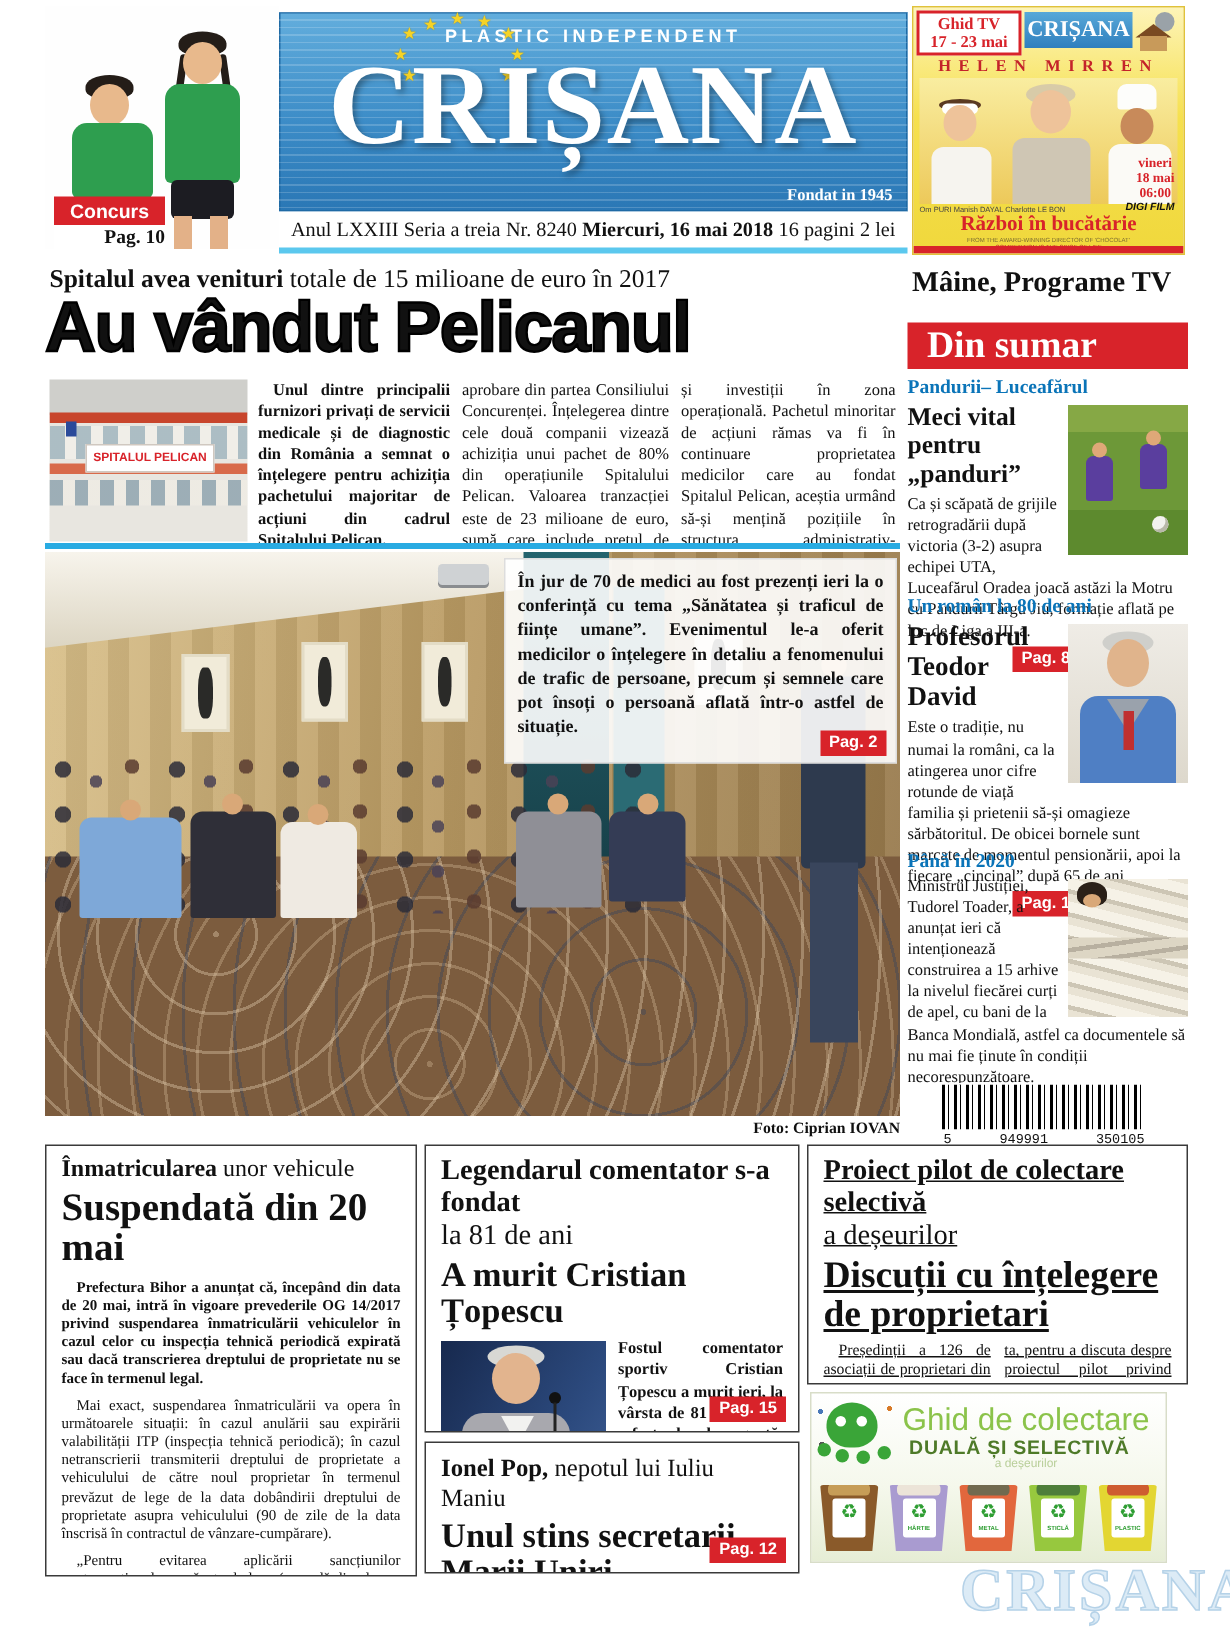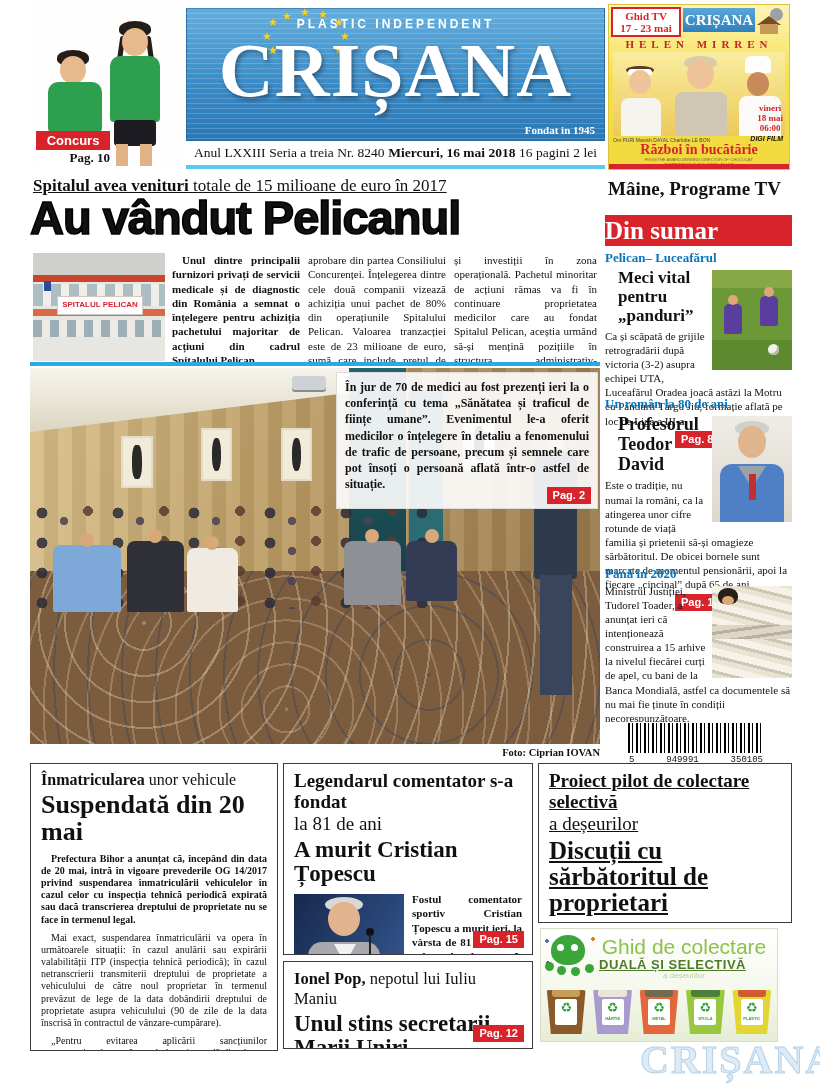--- a/index.html
+++ b/index.html
@@ -76,21 +76,21 @@
   .tv-channel{position:absolute;right:6px;top:130px;font:italic bold 7px "Liberation Sans",sans-serif;color:#111;}
   .tv-movie-title{position:absolute;top:137px;left:0;right:0;text-align:center;color:#d8232a;
     font:bold 14px "Liberation Serif",serif;}
   .tv-tag-top{position:absolute;top:152px;left:0;right:0;text-align:center;font:4px "Liberation Sans",sans-serif;color:#7a6a30;}
   .tv-tag-bottom{position:absolute;top:157px;left:0;right:0;text-align:center;font:4px "Liberation Sans",sans-serif;color:#c4232a;}
   .tv-red-band{position:absolute;bottom:0;left:0;right:0;height:5px;background:#d8232a;}
 
   .tomorrow{left:608px;top:178px;width:184px;font:bold 19px "Liberation Serif",serif;}
 
   
-  .lead-kicker{left:33px;top:176px;width:560px;font:17px "Liberation Serif",serif;text-decoration:underline;}
+  .lead-kicker{left:33px;top:176px;width:560px;font:17px "Liberation Serif",serif;}
   .lead-kicker b{font-weight:bold;}
   .lead-headline{left:30px;top:193px;width:578px;font-family:"Liberation Sans",sans-serif;font-weight:bold;
     font-size:47px;line-height:1.05;letter-spacing:-1px;-webkit-text-stroke:1.6px #000;}
   .hospital-photo{left:33px;top:253px;width:132px;height:108px;background:linear-gradient(#cfcfcb 0 22%,#e8e6e0 22%);overflow:hidden;}
   .hosp-roof{position:absolute;left:0;top:20%;width:100%;height:7%;background:#c8452c;}
   .hosp-band{position:absolute;left:0;top:52%;width:100%;height:6%;background:#d86a4a;}
   .hosp-win{position:absolute;left:0;top:29%;width:100%;height:20%;
     background:repeating-linear-gradient(90deg,#9db3bd 0 10px,#f2f0ea 10px 18px);opacity:.8;}
   .hosp-win2{position:absolute;left:0;top:62%;width:100%;height:16%;
     background:repeating-linear-gradient(90deg,#8aa0ac 0 9px,#efece4 9px 17px);opacity:.8;}
@@ -142,25 +142,25 @@
     width:17px;height:17px;border-radius:50%;background:#d9a878;}
   .speaker-legs{position:absolute;right:5%;top:55%;width:5.5%;height:32%;background:#39455c;}
   .conf-caption{position:absolute;right:2px;top:4px;width:262px;background:rgba(255,255,255,.9);
     border:1px solid #ddd;padding:6px 8px 16px;font:bold 12px/1.35 "Liberation Serif",serif;text-align:justify;box-sizing:border-box;}
   .conf-pag{position:absolute;right:6px;bottom:4px;}
   .pag-badge{display:inline-block;background:#d8232a;color:#fff;font:bold 11px/15px "Liberation Sans",sans-serif;padding:1px 6px;}
   .photo-credit{left:30px;top:747px;width:570px;text-align:right;font:bold 10.5px "Liberation Serif",serif;}
 
   
   .sumar-banner{left:605px;top:215px;width:187px;height:31px;background:#d8232a;color:#fff;
-    font:bold 25px/31px "Liberation Serif",serif;box-sizing:border-box;}
+    font:bold 25px/31px "Liberation Serif",serif;padding-left:13px;box-sizing:border-box;}
   .sumar-item{position:absolute;left:605px;width:187px;}
   .s-kicker{color:#0a74b8;font:bold 13px "Liberation Serif",serif;margin-bottom:2px;}
   .s-photo{float:right;margin:2px 0 4px 6px;width:80px;}
-  .s-head{font:bold 17px/1.12 "Liberation Serif",serif;margin-bottom:4px;margin-left:13px;}
+  .s-head{font:bold 17px/1.12 "Liberation Serif",serif;margin-bottom:4px;}
   .s-body{font:11px/1.28 "Liberation Serif",serif;}
   .s-badge{margin:3px 0 0 70px;}
   .soccer-photo{height:100px;background:linear-gradient(#86a845 0 18%,#6d9838 18% 70%,#5d8a2e 70%);position:relative;overflow:hidden;}
   .player{position:absolute;width:18px;height:30px;background:#5a3e9e;border-radius:5px 5px 2px 2px;}
   .player::before{content:"";position:absolute;left:50%;top:-9px;transform:translateX(-50%);width:10px;height:10px;border-radius:50%;background:#dfa878;}
   .player.p1{left:12px;top:34px;} .player.p2{left:48px;top:26px;}
   .ball{position:absolute;left:56px;top:74px;width:11px;height:11px;border-radius:50%;background:#f2f2ee;box-shadow:inset -2px -2px 0 #b8b8a8;}
   .portrait-photo{height:106px;background:linear-gradient(#efece6,#ddd8cc);position:relative;overflow:hidden;}
   .port-jacket{position:absolute;left:8px;bottom:0;width:64px;height:58px;background:#4f7fc4;border-radius:12px 12px 0 0;}
   .port-collar{position:absolute;left:26px;bottom:34px;width:28px;height:22px;background:#9aa2ac;clip-path:polygon(0 0,100% 0,50% 100%);}
@@ -210,22 +210,22 @@
   .octopus{position:absolute;left:10px;top:6px;width:34px;height:30px;border-radius:50% 50% 45% 45%;background:#3aa538;}
   .octopus::before{content:"";position:absolute;left:6px;top:9px;width:7px;height:7px;border-radius:50%;background:#fff;box-shadow:14px 0 0 #fff;}
   .octopus::after{content:"";position:absolute;left:-6px;bottom:-6px;width:9px;height:9px;border-radius:50%;background:#3aa538;
     box-shadow:12px 4px 0 #3aa538,26px 5px 0 #3aa538,40px 2px 0 #3aa538;}
   .trash-bits{position:absolute;left:2px;top:2px;width:56px;height:40px;
     background-image:radial-gradient(circle 3px at 5px 32px,#555 60%,transparent 62%),
       radial-gradient(circle 3px at 50px 8px,#d87a28 60%,transparent 62%),
       radial-gradient(circle 3px at 4px 10px,#4a78b8 60%,transparent 62%);}
   .eco-t1{position:absolute;left:58px;top:6px;width:170px;text-align:center;color:#8bc34a;
     font:21px "Liberation Sans",sans-serif;}
-  .eco-t2{position:absolute;left:58px;top:28px;width:170px;text-align:left;color:#4e7a28;
-    font:bold 13px "Liberation Sans",sans-serif;letter-spacing:.5px;text-decoration:underline;}
+  .eco-t2{position:absolute;left:42px;top:28px;width:170px;text-align:right;color:#4e7a28;
+    font:bold 13px "Liberation Sans",sans-serif;letter-spacing:.5px;}
   .eco-t3{position:absolute;left:58px;top:42px;width:170px;text-align:center;color:#b9cf9a;
     font:8px "Liberation Sans",sans-serif;}
   .bins{position:absolute;left:5px;right:5px;bottom:7px;display:flex;gap:6px;}
   .bin{position:relative;flex:1;height:44px;clip-path:polygon(2% 0,98% 0,88% 100%,12% 100%);border-radius:3px;}
   .bin::before{content:"";position:absolute;left:15%;right:15%;top:-1px;height:8px;border-radius:3px;opacity:.95;}
   .bin-bio{background:#8a5a2a;} .bin-bio::before{background:#c9a15a;}
   .bin-paper{background:#a99bd0;} .bin-paper::before{background:#efe8d8;}
   .bin-metal{background:#e2673d;} .bin-metal::before{background:#6a6a50;}
   .bin-glass{background:#97c83e;} .bin-glass::before{background:#4a7a3a;}
   .bin-plastic{background:#e3d632;} .bin-plastic::before{background:#cc5530;}
@@ -373,21 +373,21 @@
     <div class="conf-caption">
       <span>În jur de 70 de medici au fost prezenți ieri la o conferință cu tema „Sănătatea și traficul de ființe umane”. Evenimentul le-a oferit medicilor o înțelegere în detaliu a fenomenului de trafic de persoane, precum și semnele care pot însoți o persoană aflată într-o astfel de situație.</span>
       <span class="conf-pag pag-badge">Pag. 2</span>
     </div>
   </div>
   <div class="abs photo-credit">Foto: Ciprian IOVAN</div>
 
   <div class="abs sumar-banner">Din sumar</div>
 
   <div class="sumar-item" style="top:250px">
-    <div class="s-kicker">Pelican– Luceafărul</div>
+    <div class="s-kicker">Pandurii– Luceafărul</div>
     <div class="s-photo soccer-photo">
       <div class="player p1"></div>
       <div class="player p2"></div>
       <div class="ball"></div>
     </div>
     <div class="s-head">Meci vital pentru „panduri”</div>
     <div class="s-body">Ca și scăpată de grijile retrogradării după victoria (3-2) asupra echipei UTA, Luceafărul Oradea joacă astăzi la Motru cu Pandurii Târgu Jiu, formație aflată pe loc de Liga a III-a.</div>
     <div class="s-badge pag-badge">Pag. 8</div>
   </div>
 
@@ -457,21 +457,21 @@
     <div class="bk" style="font-size:16.5px">
       <b>Ionel Pop,</b><span> nepotul lui Iuliu Maniu</span>
     </div>
     <div class="mhead" style="margin-bottom:0">Unul stins secretarii Marii Uniri</div>
     <span class="m-badge pag-badge">Pag. 12</span>
   </div>
 
   <div class="box box-right">
     <div class="mk1">Proiect pilot de colectare selectivă</div>
     <div class="mk2">a deșeurilor</div>
-    <div class="mhead" style="font-size:25px;margin-bottom:2px">Discuții cu sărbătoritul de proprietari</div>
+    <div class="mhead" style="font-size:25px;margin-bottom:2px">Discuții cu înțelegere de proprietari</div>
     <div class="rcols">
       <div class="rcol indent">Președinții a 126 de asociații de proprietari din Oradea s-au întâlnit luni cu viceprimarul Florin Bir-</div>
       <div class="rcol">
         <span>ta, pentru a discuta despre proiectul pilot privind colectarea selectivă a deșeurilor...</span>
         
       </div>
     </div>
   </div>
 
   <div class="abs recycle-ad">

